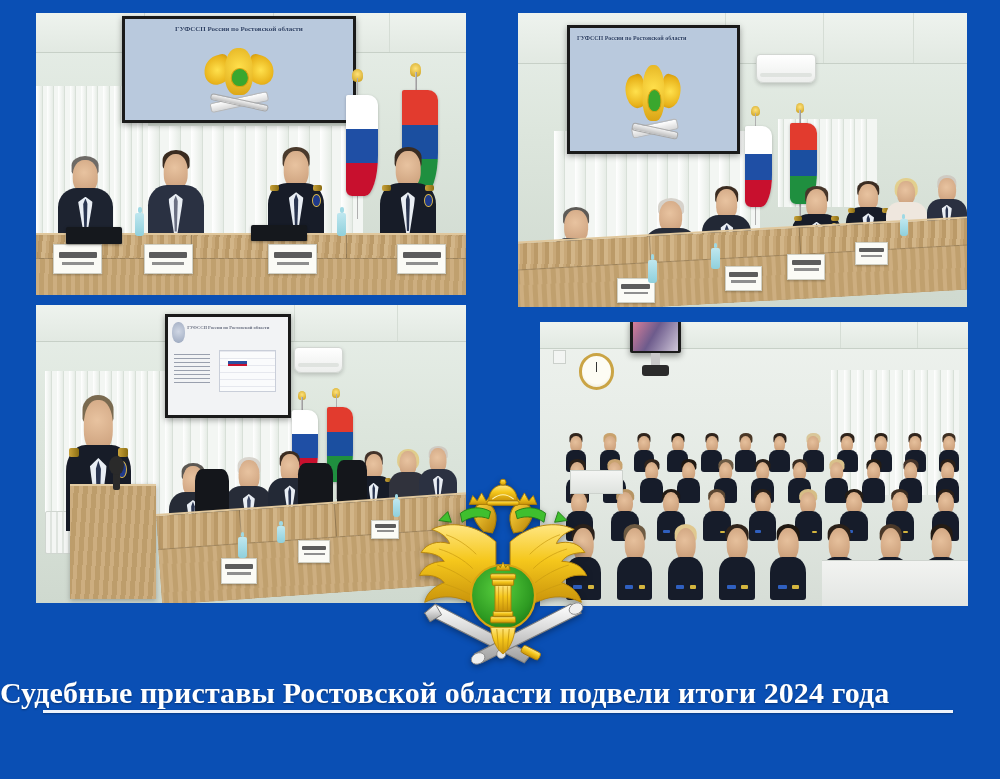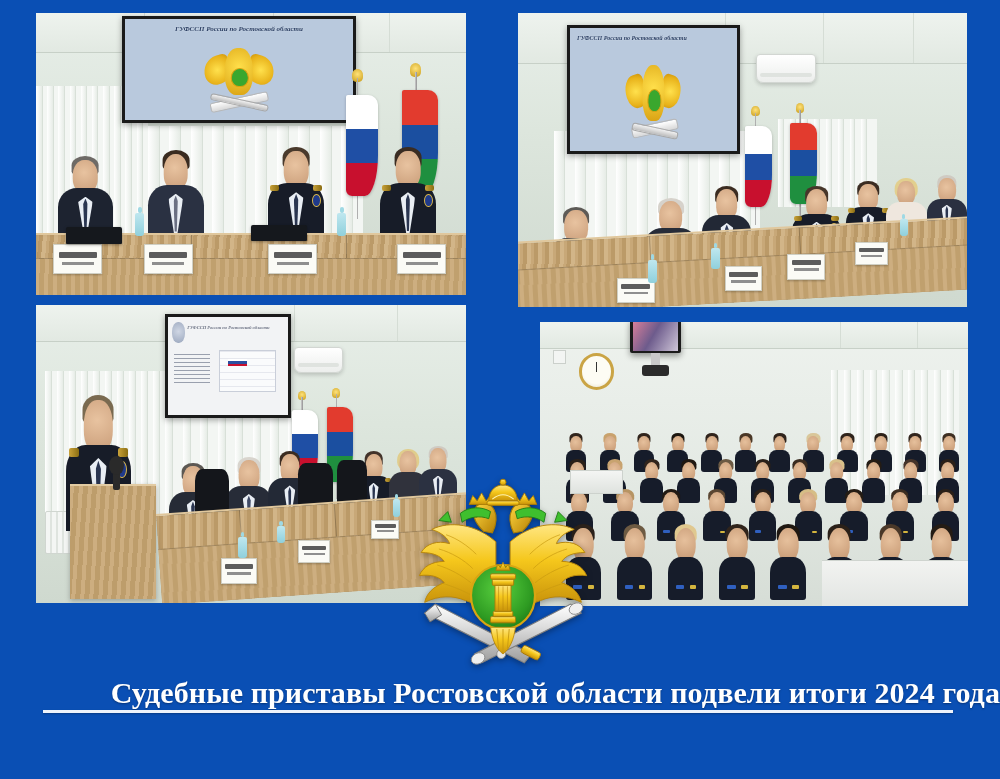--- a/index.html
+++ b/index.html
@@ -10,21 +10,20 @@
   }
   #poster{
     position:relative;width:1000px;height:779px;
     background:#0a4fb4;
   }
 
   
   .photo{
     position:absolute;overflow:hidden;
     background:#9aa59a;
-    font-style:italic;
   }
   .photo .scene{position:absolute;inset:0;}
 
   
   .wall{position:absolute;inset:0;
     background:
       linear-gradient(180deg,#e8efe9 0%,#dde6dd 40%,#cfd9cf 100%);
   }
   .ceiling{position:absolute;left:0;right:0;top:0;height:14%;
     background:linear-gradient(180deg,#eef3ee,#e2e9e2);
@@ -180,21 +179,21 @@
   .bottle:before{content:"";position:absolute;left:30%;top:-26%;width:40%;height:26%;
     background:#9fd9e4;border-radius:2px;}
   .chair{position:absolute;background:#14161b;border-radius:22% 22% 8% 8%;}
 
   
   #emblem{position:absolute;z-index:40;}
   #emblem svg{display:block;width:100%;height:100%;
      filter:drop-shadow(0 2px 3px rgba(0,0,0,.35));}
 
   
-  #caption{position:absolute;z-index:50;left:0;right:0;text-align:right;}
+  #caption{position:absolute;z-index:50;left:0;right:0;text-align:left;}
   #caption .cap-text{
     display:inline-block;
     color:#ffffff;
     font-family:"Liberation Serif", serif;
     font-weight:bold;
     font-size:30px;
     letter-spacing:.1px;
     white-space:nowrap;
     text-shadow:0 1px 2px rgba(0,0,0,.35);
   }

